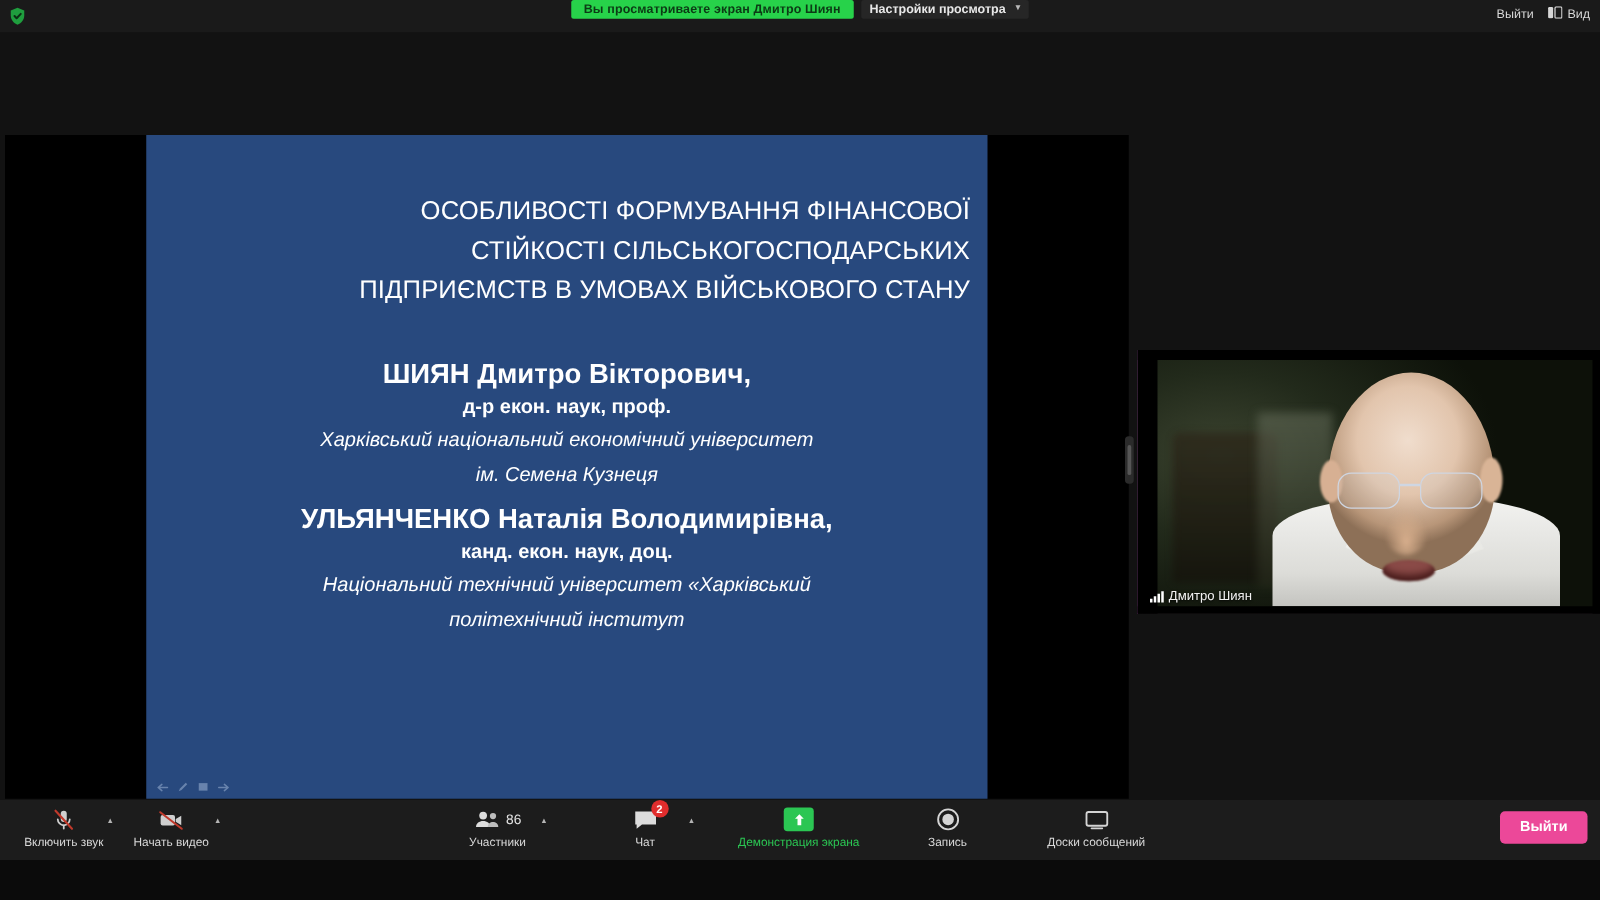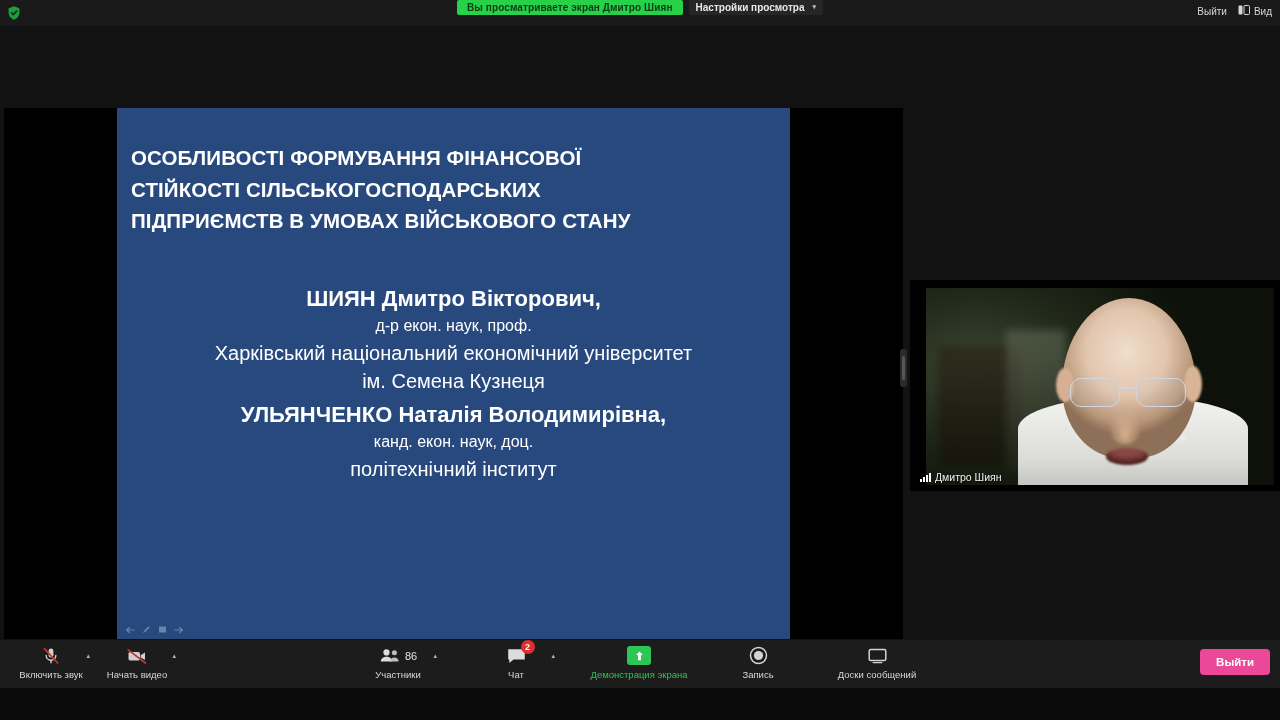--- a/index.html
+++ b/index.html
@@ -55,32 +55,32 @@
   
   .share-area {
     position: absolute; left: 4px; top: 82px; width: 899px; height: 531px;
     background: #000000;
   }
   .slide {
     position: absolute; left: 113px; top: 0px; width: 673px; height: 531px;
     background: #28497e; overflow: hidden;
   }
   .slide-title {
-    position: absolute; left: 0; top: 34px; width: 673px;
-    text-align: left; color: #ffffff;
-    font-size: 20.5px; font-weight: bold; line-height: 31.5px;
+    position: absolute; left: 0; top: 45px; width: 673px;
+    text-align: right; color: #ffffff;
+    font-size: 20.5px; font-weight: normal; line-height: 31.5px;
     letter-spacing: .1px; padding: 0 14px;
   }
   .slide-authors {
     position: absolute; left: 0; top: 177px; width: 673px;
     text-align: center; color: #ffffff; padding: 0 12px;
   }
   .au-name { font-size: 22px; font-weight: bold; line-height: 27px; }
-  .au-degree { font-size: 16px; font-weight: normal; line-height: 27px; }
-  .au-org { font-size: 20px; font-weight: normal; line-height: 28px; }
+  .au-degree { font-size: 16px; font-weight: bold; line-height: 27px; }
+  .au-org { font-size: 16px; font-style: italic; font-weight: normal; line-height: 28px; }
   .au-gap { height: 6px; }
 
   .slide-nav {
     position: absolute; left: 8px; bottom: 5px;
     display: flex; align-items: center; gap: 7px; opacity: .55;
   }
   .slide-nav svg { display: block; }
 
   
   .drag-handle {
@@ -284,20 +284,21 @@
         </div>
 
         <div class="slide-authors">
           <div class="au-name">ШИЯН Дмитро Вікторович,</div>
           <div class="au-degree">д-р екон. наук, проф.</div>
           <div class="au-org">Харківський національний економічний університет</div>
           <div class="au-org">ім. Семена Кузнеця</div>
           <div class="au-gap"></div>
           <div class="au-name">УЛЬЯНЧЕНКО Наталія Володимирівна,</div>
           <div class="au-degree">канд. екон. наук, доц.</div>
+          <div class="au-org">Національний технічний університет «Харківський</div>
           <div class="au-org">політехнічний інститут</div>
         </div>
 
         <div class="slide-nav">
           <span>
             <svg width="10" height="8" viewBox="0 0 10 8">
                 <path d="M9 4H2M4.5 1.5 1.5 4l3 2.5" stroke="#9db4d4" stroke-width="1.2" fill="none" stroke-linecap="round" stroke-linejoin="round"></path>
               </svg>
           </span>
           <span>

